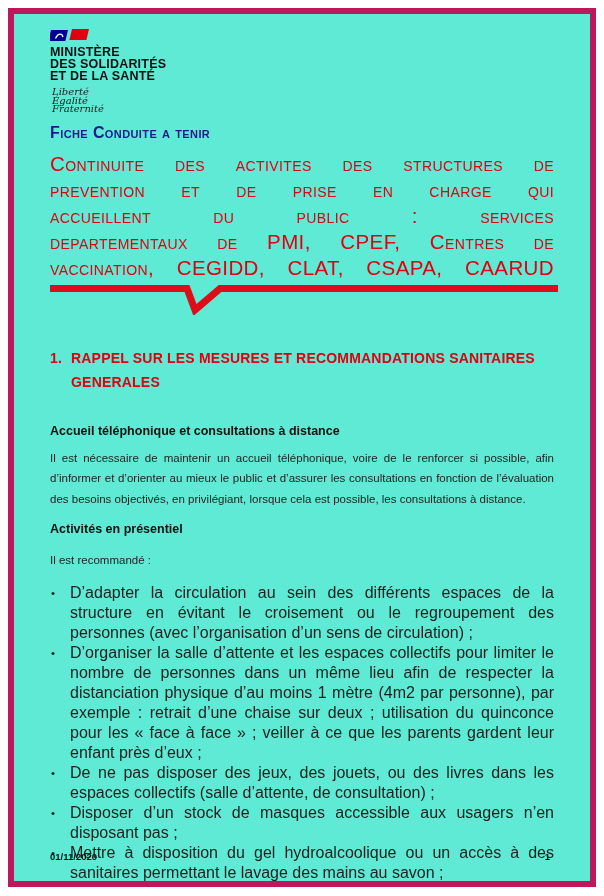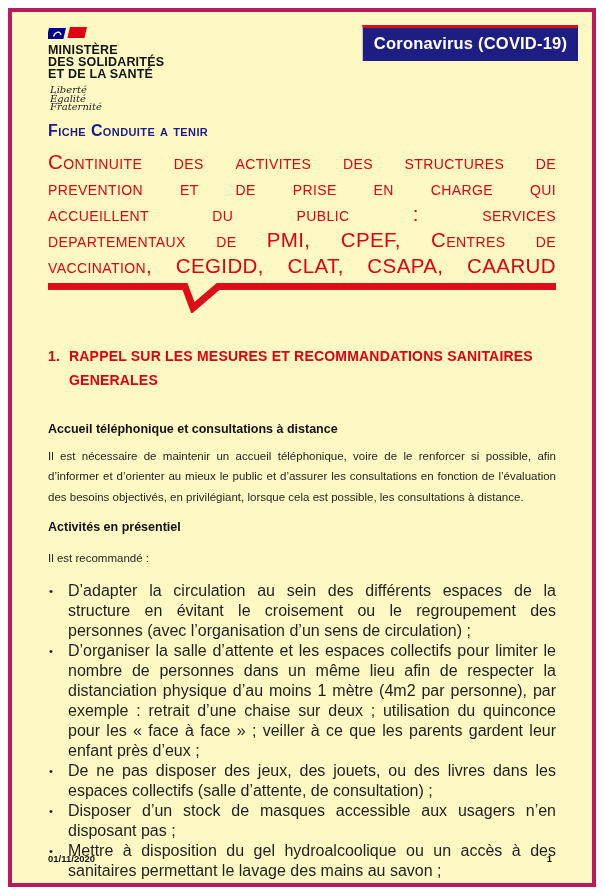--- a/index.html
+++ b/index.html
@@ -3,21 +3,21 @@
 <meta charset="utf-8">
 <style>
   html,body{margin:0;padding:0;}
   body{
     width:604px;height:896px;position:relative;background:#ffffff;
     font-family:"Liberation Sans", sans-serif;color:#1f1f1f;
     -webkit-font-smoothing:antialiased;
   }
   .page{
     position:absolute;left:8px;top:8px;right:8px;bottom:9px;
-    border:4px solid #be185d;background:#fef9c3;box-sizing:border-box;
+    border:6px solid #be185d;background:#5eead4;box-sizing:border-box;
     overflow:hidden;
   }
   .content{position:relative;height:100%;padding:0 36px;box-sizing:border-box;}
 
   
   .header{display:flex;justify-content:space-between;align-items:flex-start;margin-top:13px;margin-right:-22px;}
   .logo-flag{display:block;margin-bottom:3px;}
   .ministry-line{font-weight:bold;font-size:12.5px;line-height:12px;letter-spacing:.2px;color:#111;}
   .motto{margin-top:6px;margin-left:2px;}
   .motto-line{font-family:"DejaVu Serif", serif;font-style:italic;font-size:10px;line-height:8.5px;color:#222;}
@@ -84,21 +84,20 @@
         </svg>
         <div class="ministry-line">MINISTÈRE</div>
         <div class="ministry-line">DES SOLIDARITÉS</div>
         <div class="ministry-line">ET DE LA SANTÉ</div>
         <div class="motto">
           <div class="motto-line">Liberté</div>
           <div class="motto-line">Égalité</div>
           <div class="motto-line">Fraternité</div>
         </div>
       </div>
-      <div class="badge">Coronavirus (COVID-19)</div>
     </div>
 
     <div class="kicker">Fiche Conduite a tenir</div>
 
     <div class="title">
       <div class="title-line">Continuite des activites des structures de</div>
       <div class="title-line">prevention et de prise en charge qui</div>
       <div class="title-line">accueillent du public : services</div>
       <div class="title-line">departementaux de PMI, CPEF, Centres de</div>
       <div class="title-line">vaccination, CEGIDD, CLAT, CSAPA, CAARUD</div>

